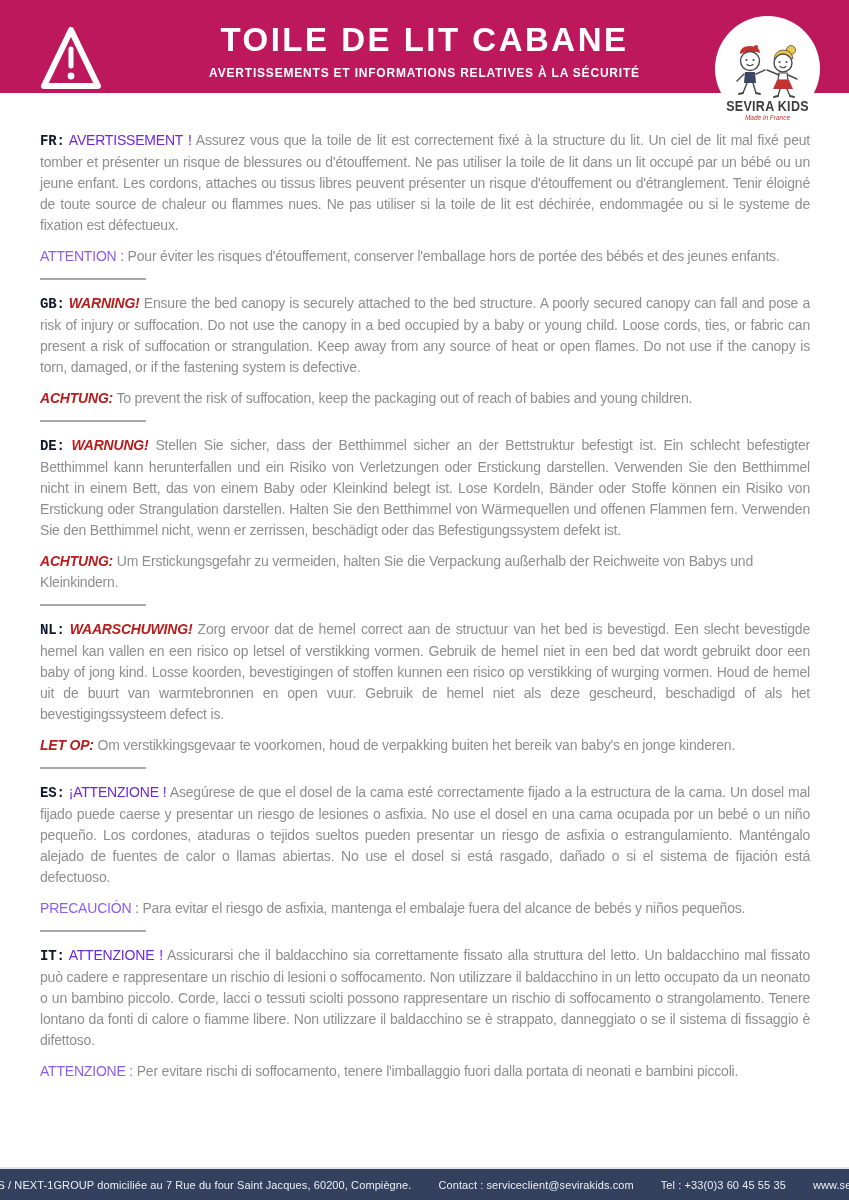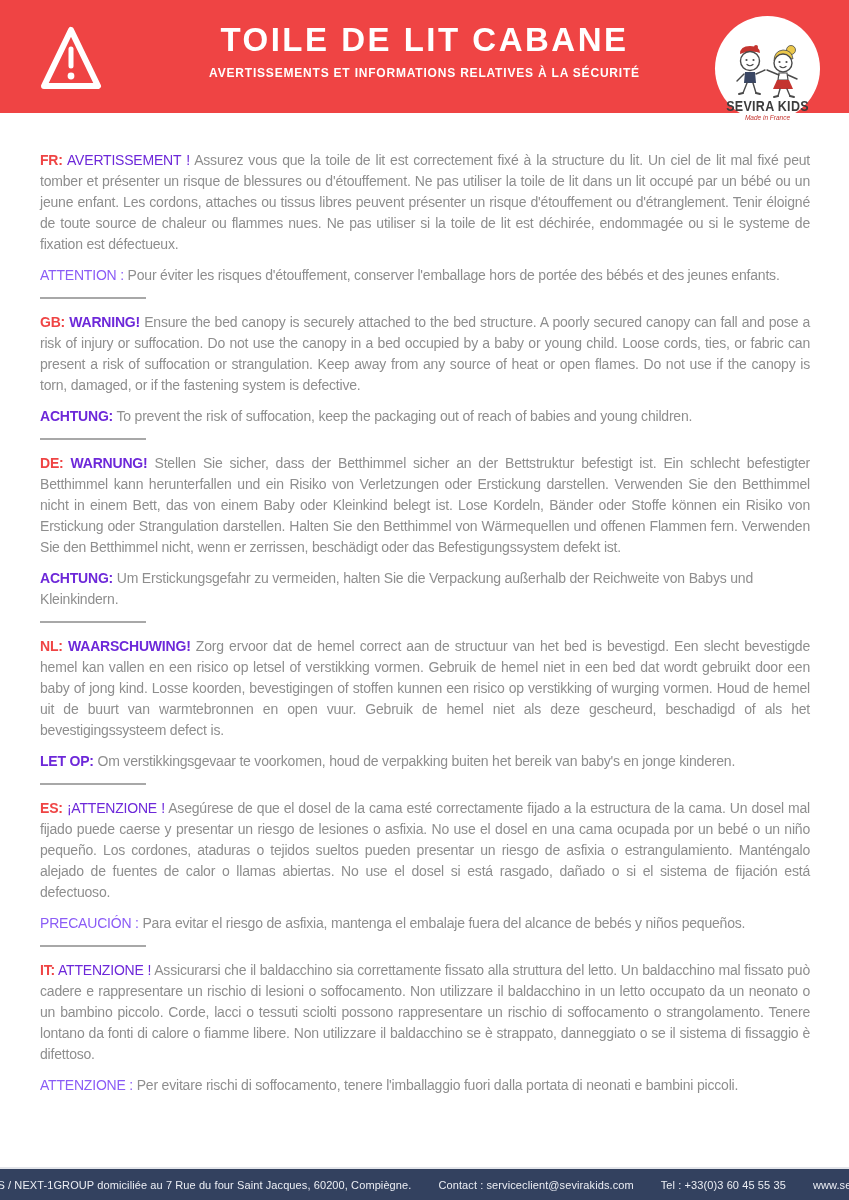--- a/index.html
+++ b/index.html
@@ -11,22 +11,22 @@
     width:849px; height:1200px;
     margin:0 auto;
     background:#ffffff;
     overflow:hidden;
     display:flex; flex-direction:column;
   }
 
   
   .header {
     position:relative;
-    height:113px;
-    background:#ef4444;
+    height:93px;
+    background:#be185d;
     flex:0 0 auto;
   }
   .tri-icon {
     position:absolute; left:40px; top:23px;
   }
   .titles {
     position:absolute; left:0; right:0; top:0;
     text-align:center;
     color:#ffffff;
   }
@@ -80,26 +80,27 @@
     text-align:justify;
     margin-bottom:10px;
   }
   .caution-para {
     font-size:14px;
     line-height:21px;
     letter-spacing:-0.2px;
     margin-bottom:11px;
   }
   .lang {
-    color:#ef4444;
+    color:#0f172a;
     font-weight:700;
+    font-family:Liberation Mono, monospace;
   }
   .warnword { color:#6d28d9; }
   .warnword.strong, .caution-label.strong {
-    color:#6d28d9; font-weight:700;
+    color:#b91c1c; font-weight:700;font-style:italic;
   }
   .caution-label { color:#8b5cf6; }
   .divider {
     width:106px; height:2px;
     background:#a8a8a8;
     margin:2px 0 13px 0;
   }
 
   
   .footer {

